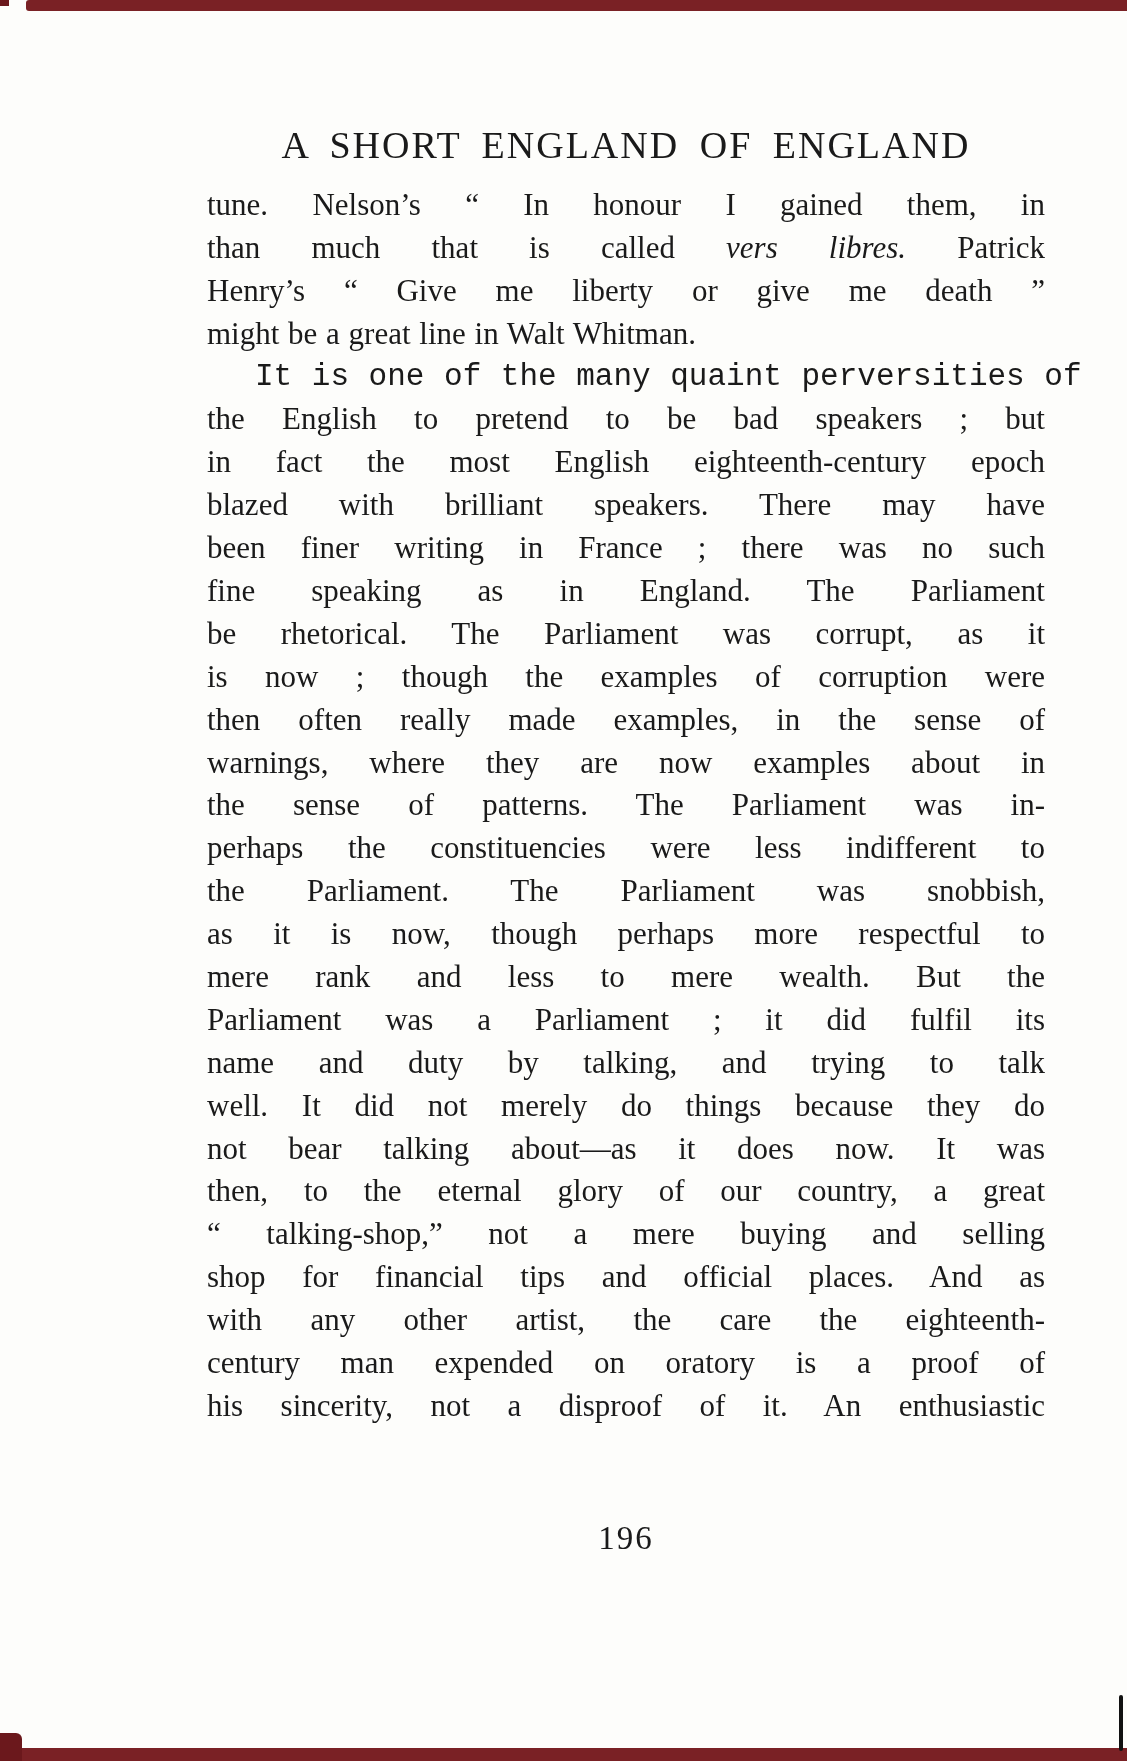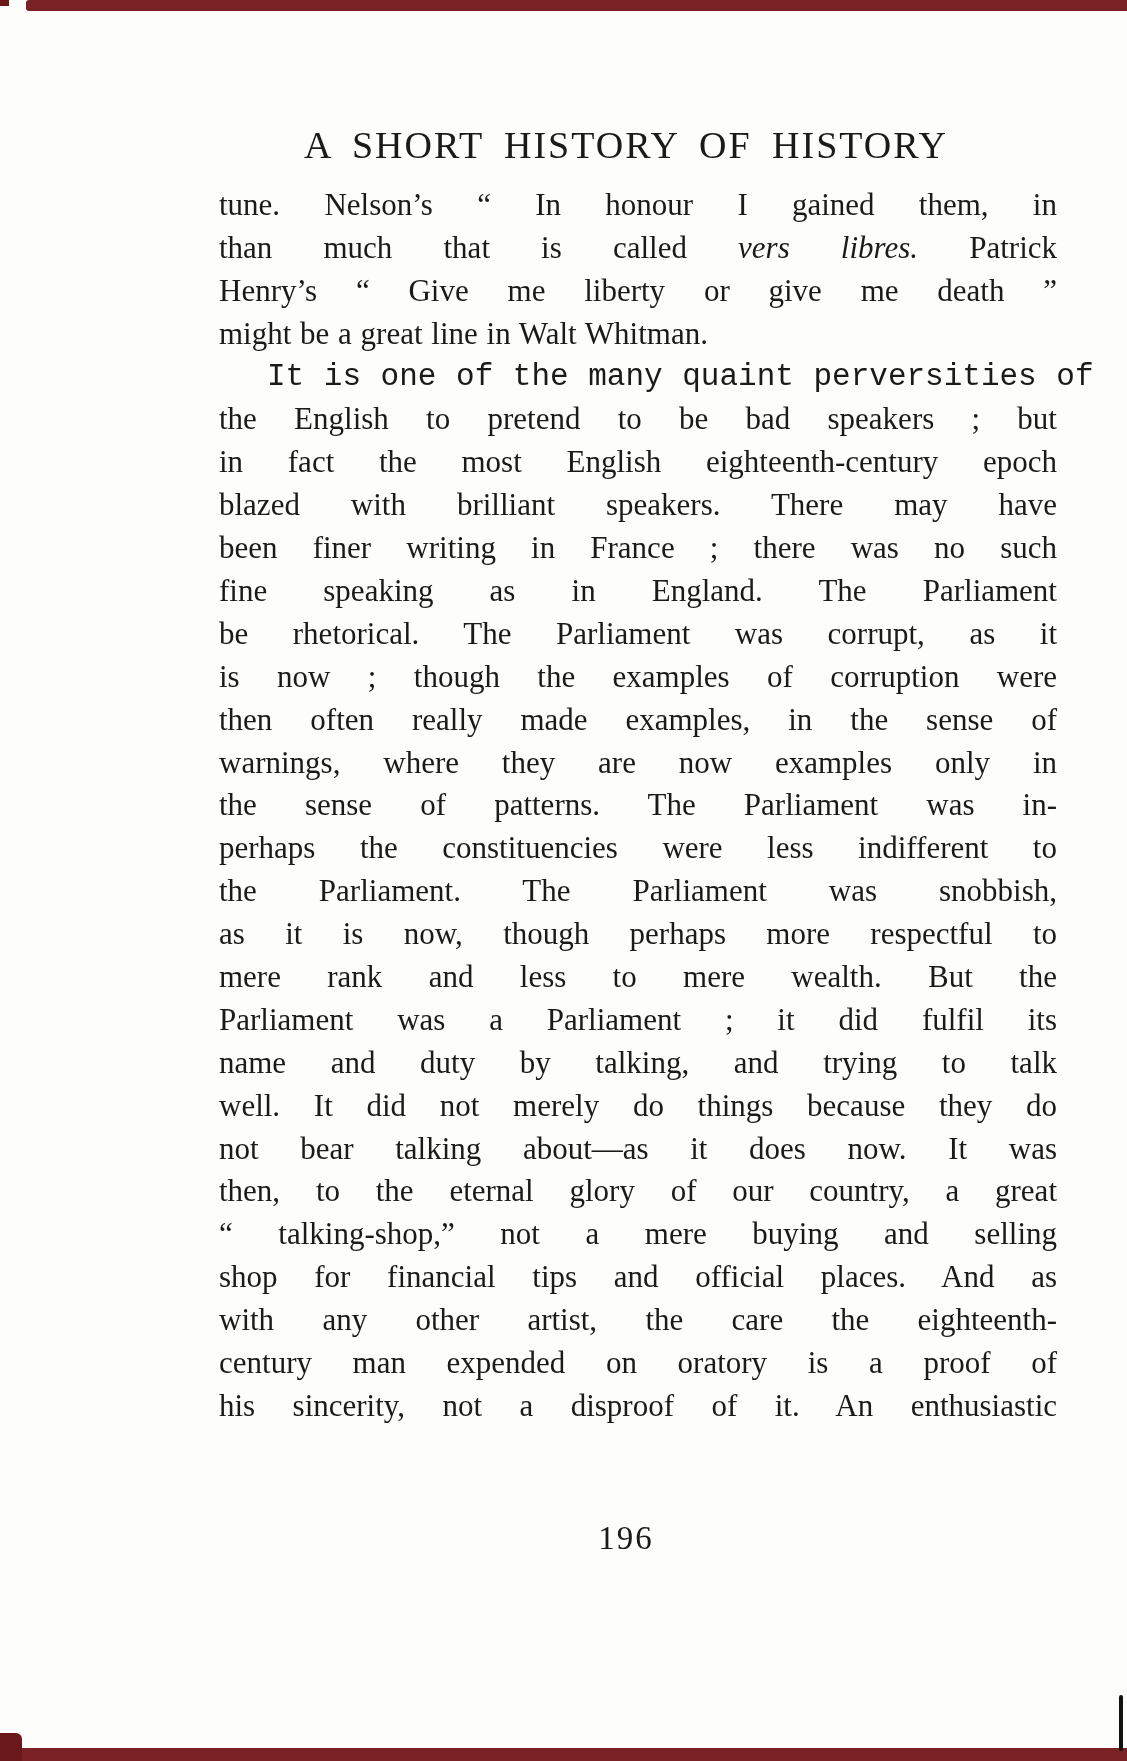--- a/index.html
+++ b/index.html
@@ -21,21 +21,20 @@
     word-spacing: 9px;
     text-align: center;
     white-space: nowrap;
   }
   .text-block {
     position: absolute;
     left: 207px; width: 838px; top: 184px;
     font-size: 31px;
     line-height: 42.9px;
     word-spacing: 1px;
-    margin-left: 12px;
   }
   .text-line {
     text-align: justify;
     text-align-last: justify;
     height: 42.9px;
     white-space: nowrap;
   }
   .text-line.no-justify { text-align-last: left; }
   .text-line.indent { text-indent: 48px; font-family: Liberation Mono, monospace; }
   .italic { font-style: italic; }
@@ -64,37 +63,37 @@
   .scan-right-mark {
     position: absolute; right: 4px; bottom: 10px; width: 4px; height: 56px;
     border-radius: 2px;
   }
 </style>
 </head>
 <body>
 
 <div class="page" style="background: rgb(253, 253, 251);">
 
-  <div class="running-head" style="color: rgb(26, 26, 26);">A SHORT HISTORY OF HISTORY</div>
+  <div class="running-head" style="color: rgb(26, 26, 26);">A SHORT ENGLAND OF ENGLAND</div>
 
   <div class="text-block" style="color: rgb(26, 26, 26);">
       <div class="text-line"><span>tune.  Nelson’s “ In honour I gained them, in</span></div>
       <div class="text-line"><span>than much that is called </span><span class="italic">vers libres.</span><span>  Patrick</span></div>
       <div class="text-line"><span>Henry’s “ Give me liberty or give me death ”</span></div>
       <div class="text-line no-justify"><span>might be a great line in Walt Whitman.</span></div>
       <div class="text-line indent"><span>It is one of the many quaint perversities of</span></div>
       <div class="text-line"><span>the English to pretend to be bad speakers ; but</span></div>
       <div class="text-line"><span>in fact the most English eighteenth-century epoch</span></div>
       <div class="text-line"><span>blazed with brilliant speakers.  There may have</span></div>
       <div class="text-line"><span>been finer writing in France ; there was no such</span></div>
       <div class="text-line"><span>fine speaking as in England.  The Parliament</span></div>
       <div class="text-line"><span>be rhetorical.  The Parliament was corrupt, as it</span></div>
       <div class="text-line"><span>is now ; though the examples of corruption were</span></div>
       <div class="text-line"><span>then often really made examples, in the sense of</span></div>
-      <div class="text-line"><span>warnings, where they are now examples only in</span></div>
+      <div class="text-line"><span>warnings, where they are now examples about in</span></div>
       <div class="text-line"><span>the sense of patterns.  The Parliament was in-</span></div>
       <div class="text-line"><span>perhaps the constituencies were less indifferent to</span></div>
       <div class="text-line"><span>the Parliament.  The Parliament was snobbish,</span></div>
       <div class="text-line"><span>as it is now, though perhaps more respectful to</span></div>
       <div class="text-line"><span>mere rank and less to mere wealth.  But the</span></div>
       <div class="text-line"><span>Parliament was a Parliament ; it did fulfil its</span></div>
       <div class="text-line"><span>name and duty by talking, and trying to talk</span></div>
       <div class="text-line"><span>well.  It did not merely do things because they do</span></div>
       <div class="text-line"><span>not bear talking about—as it does now.  It was</span></div>
       <div class="text-line"><span>then, to the eternal glory of our country, a great</span></div>

